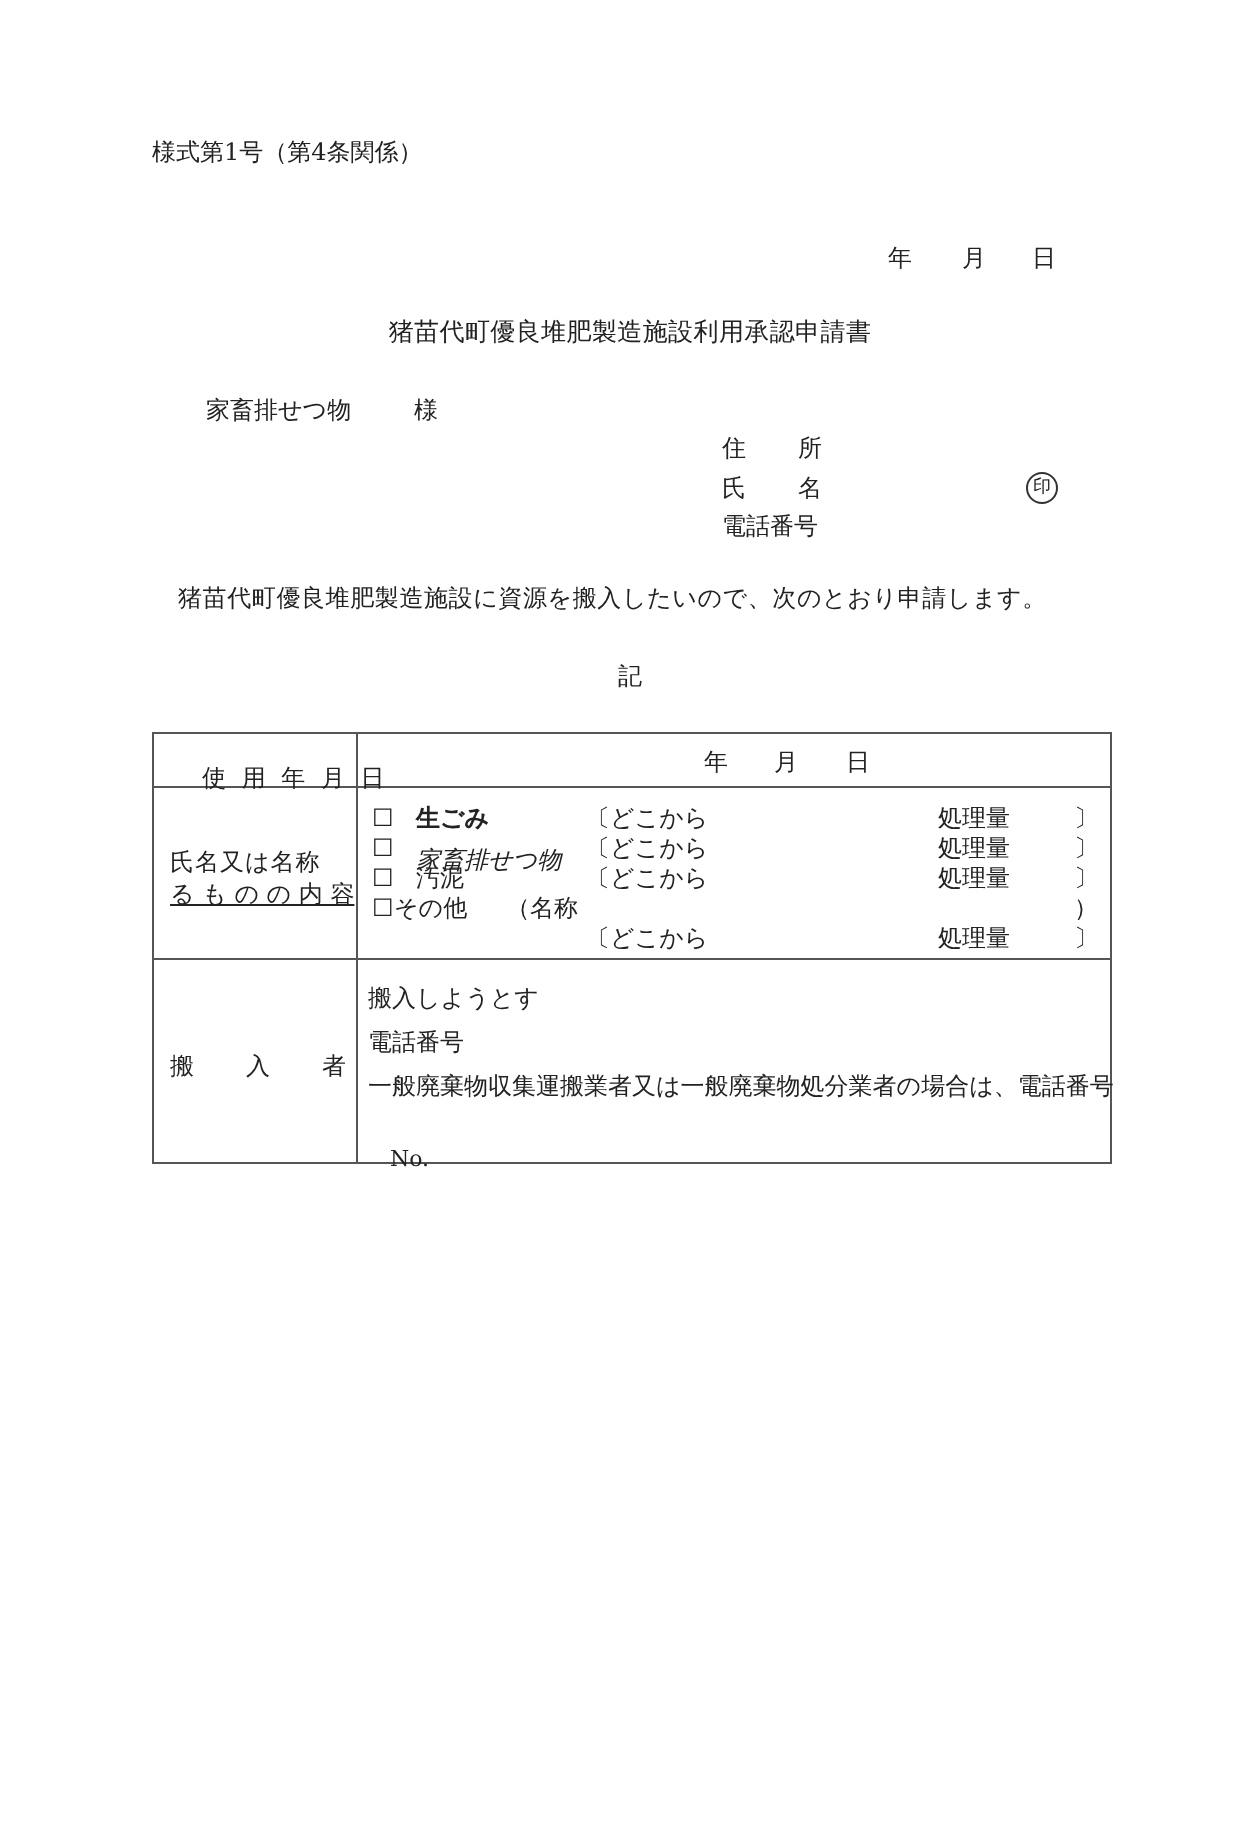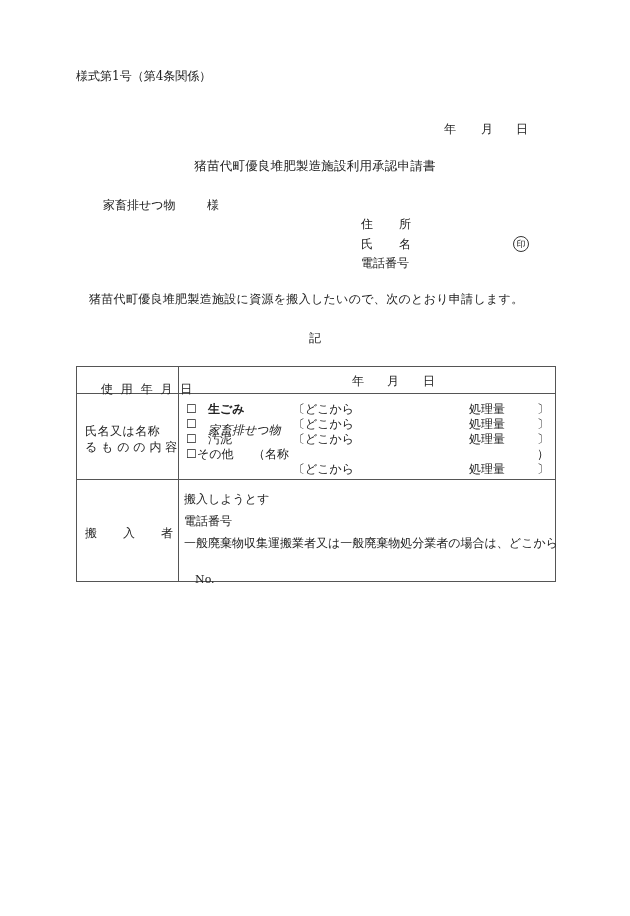--- a/index.html
+++ b/index.html
@@ -56,21 +56,21 @@
   <div class="vline"></div>
   <div class="hline" style="top:26px;"></div>
   <div class="hline" style="top:112px;"></div>
 
   <div class="cell" style="left:8px;top:16px;letter-spacing:2px;margin-left:16px;">使 用 年 月 日</div>
   <div class="cell" style="left:275px;top:8px;">年</div>
   <div class="cell" style="left:310px;top:8px;">月</div>
   <div class="cell" style="left:346px;top:8px;">日</div>
 
   <div class="cell" style="left:8px;top:58px;letter-spacing:0.5px;">氏名又は名称</div>
-  <div class="cell" style="left:8px;top:74px;">る も の の 内 容</div>
+  <div class="cell" style="left:8px;top:74px;text-decoration:underline;">る も の の 内 容</div>
 
   <div>
     <span class="cell" style="left:109px;top:36px;">☐</span>
     <span class="cell" style="left:131px;top:36px;font-weight:bold;">生ごみ</span>
     <span class="cell" style="left:216px;top:36px;">〔どこから</span>
     <span class="cell" style="left:392px;top:36px;">処理量</span>
     <span class="cell" style="left:460px;top:36px;">〕</span>
   </div>
   <div>
     <span class="cell" style="left:109px;top:51px;">☐</span>
@@ -96,15 +96,15 @@
     <span class="cell" style="left:460px;top:96px;">〕</span>
   </div>
 
   <div>
     <span class="cell" style="left:8px;top:160px;">搬</span>
     <span class="cell" style="left:46px;top:160px;">入</span>
     <span class="cell" style="left:84px;top:160px;">者</span>
   </div>
   <div class="cell" style="left:107px;top:126px;">搬入しようとす</div>
   <div class="cell" style="left:107px;top:148px;">電話番号</div>
-  <div class="cell" style="left:107px;top:170px;">一般廃棄物収集運搬業者又は一般廃棄物処分業者の場合は、どこから</div>
+  <div class="cell" style="left:107px;top:170px;">一般廃棄物収集運搬業者又は一般廃棄物処分業者の場合は、電話番号</div>
   <div class="cell" style="left:118px;top:207px;font-size:11px;">No.</div>
 </div>
 
 </body></html>

